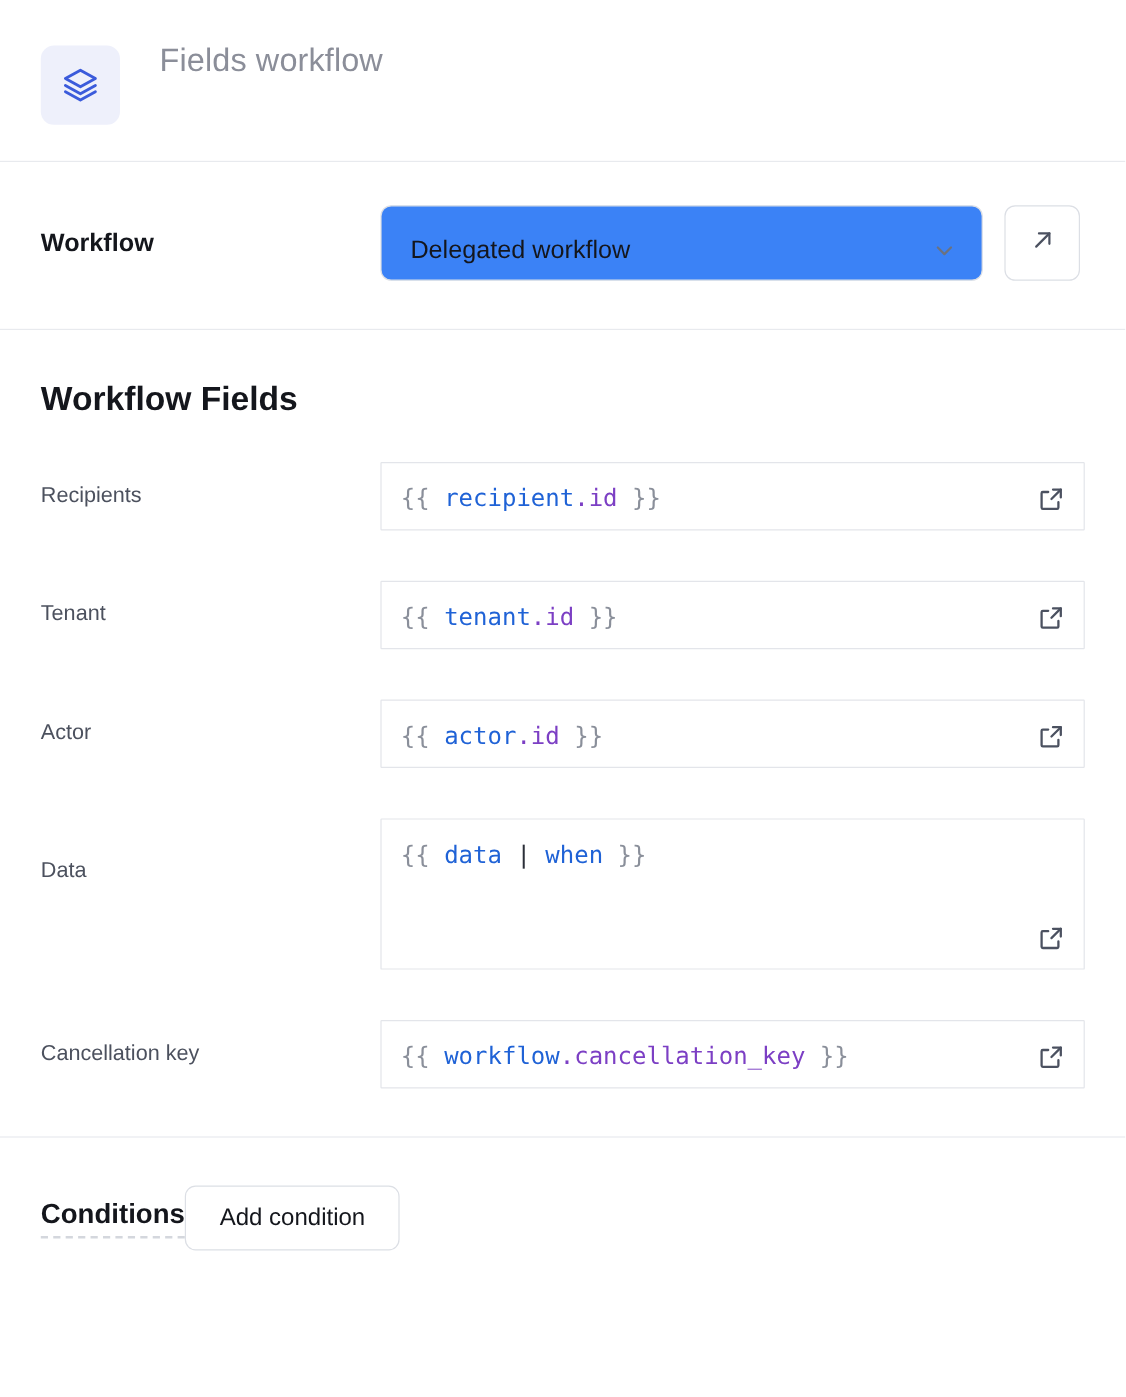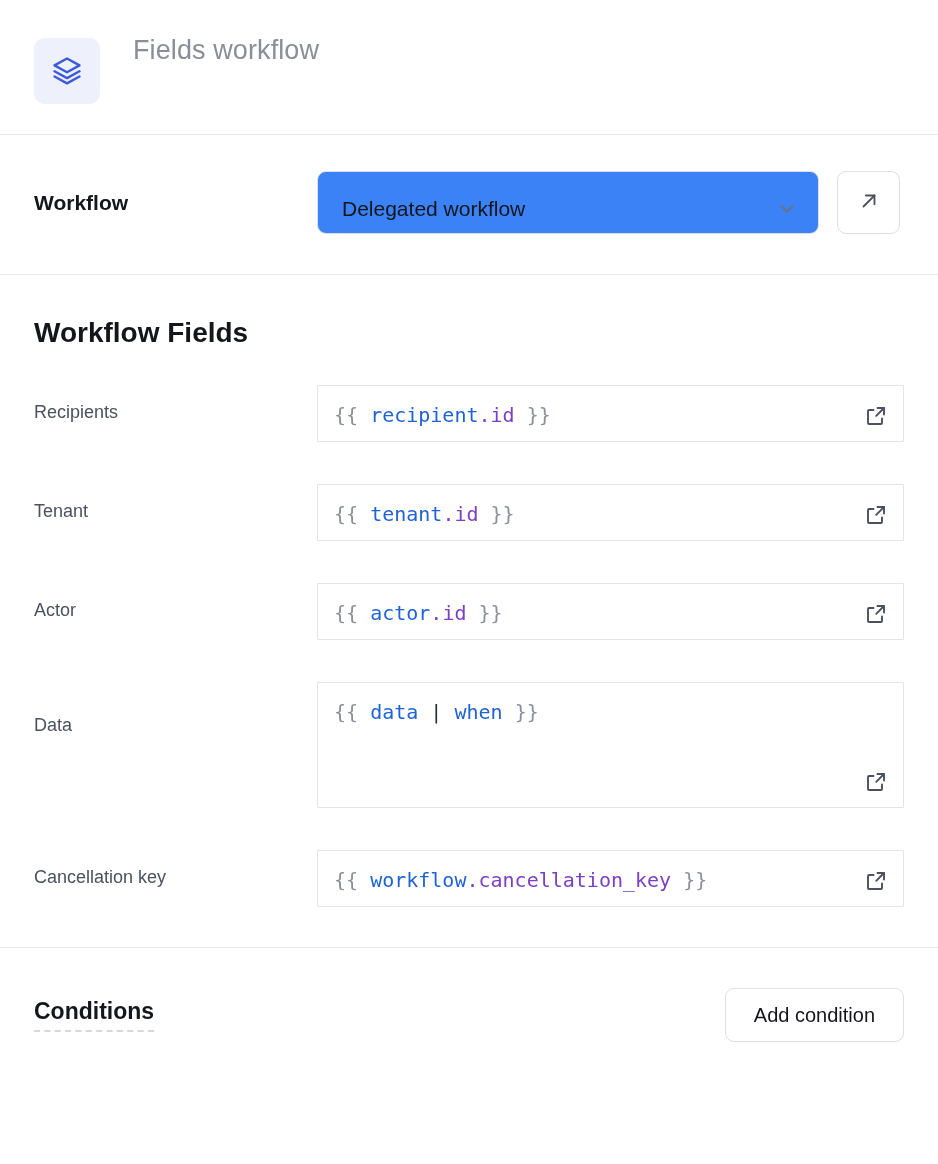--- a/index.html
+++ b/index.html
@@ -170,21 +170,20 @@
     min-width: 26px;
     margin-left: 10px;
   }
   .field-input.multiline .ext-icon { margin-top: 48px; }
 
   
   .conditions-section {
     padding: 40px 34px 30px 34px;
     display: flex;
     align-items: center;
-    justify-content: space-between;
   }
   .conditions-title {
     font-size: 23px;
     font-weight: 700;
     color: #14161c;
     border-bottom: 2px dashed #d4d7dd;
     padding-bottom: 5px;
     display: inline-block;
     line-height: 1.15;
   }

